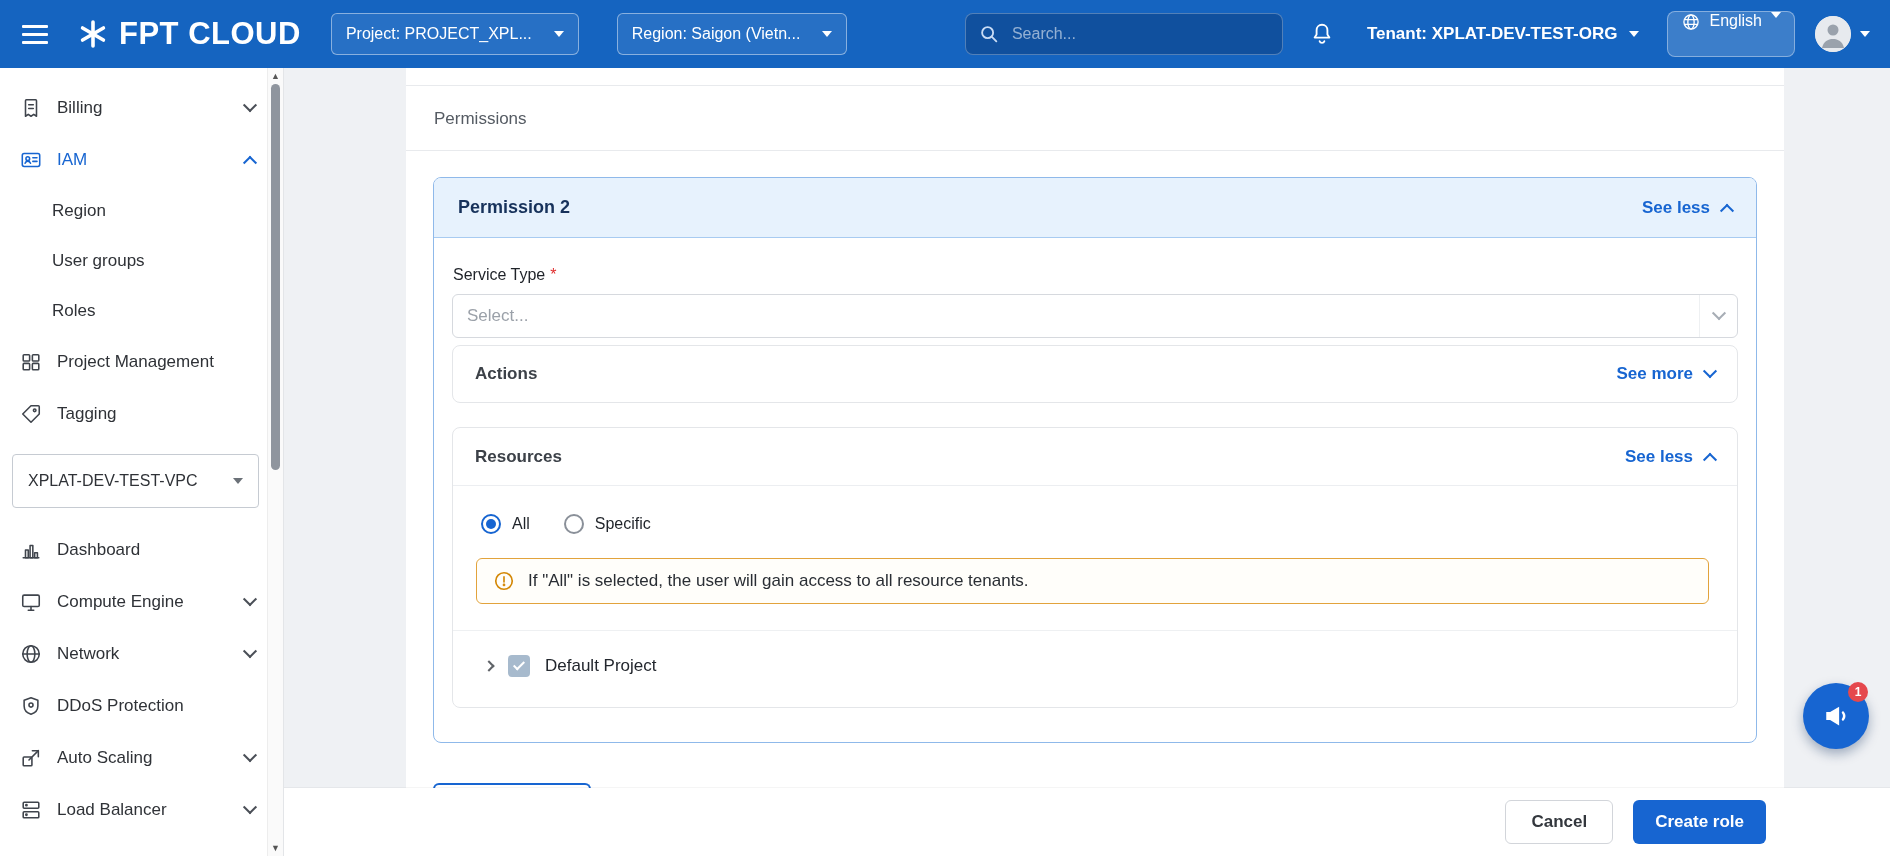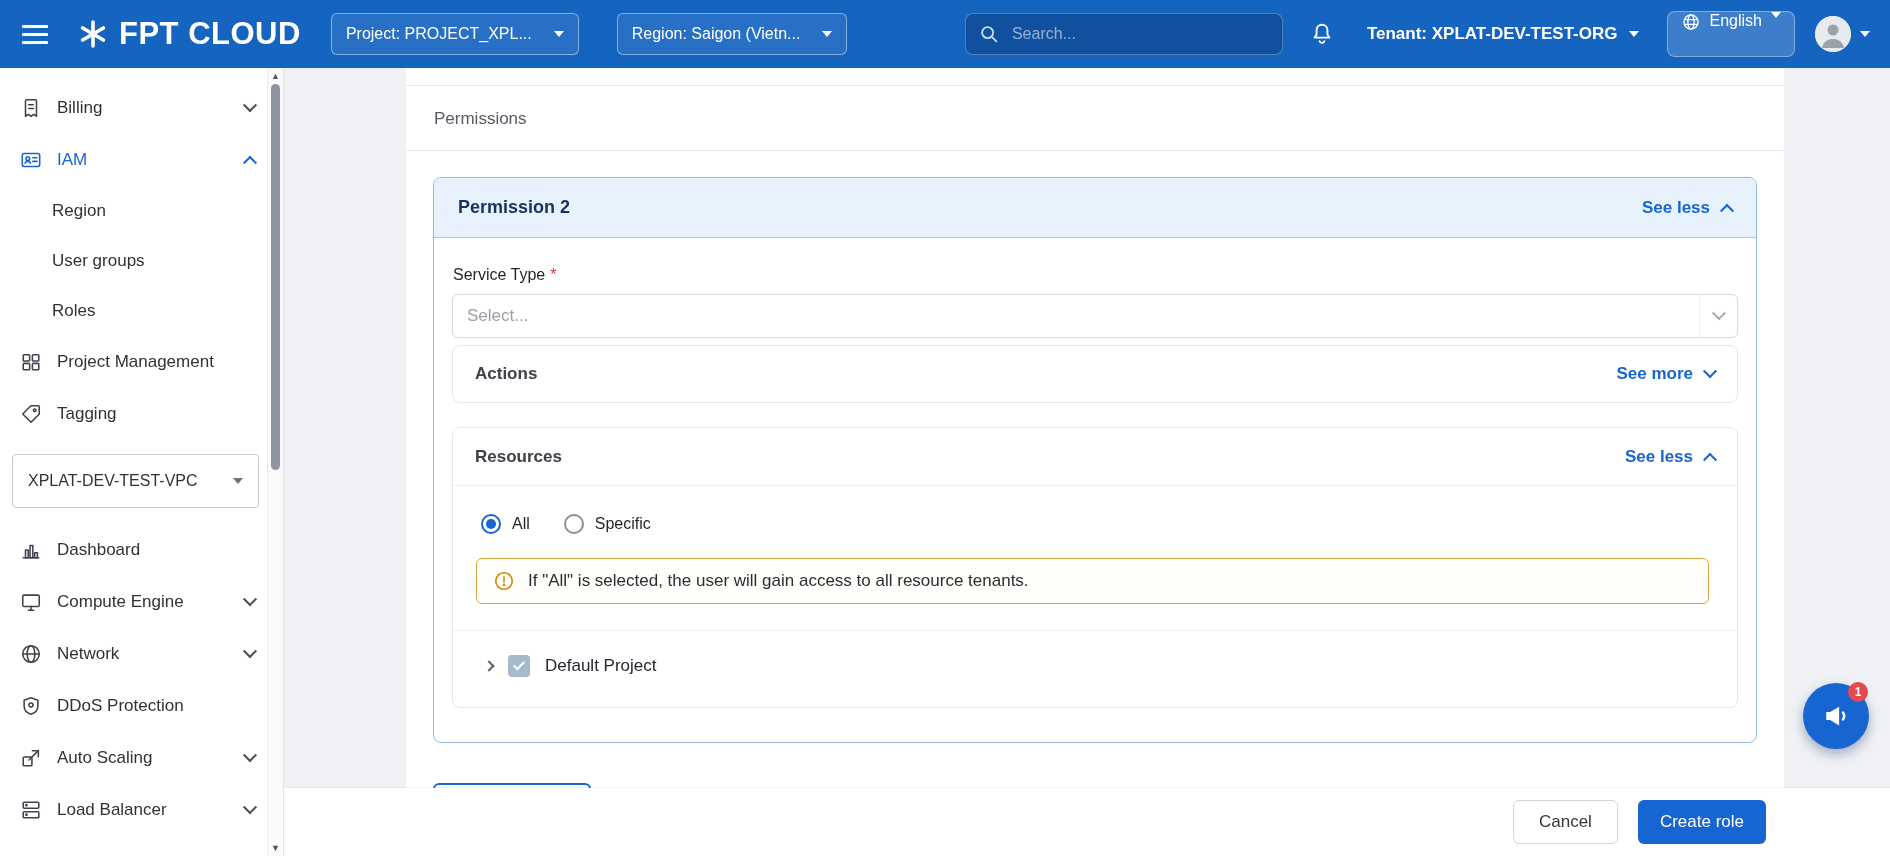--- a/index.html
+++ b/index.html
@@ -119,21 +119,21 @@
     transform:rotate(45deg); margin-top:-3px; }
   .tree-label { font-size:17px; color:#23272E; }
 
   .partial-btn { margin:40px 0 0 27px; width:158px; height:17px;
     border:2px solid #1765D1; border-bottom:none; border-radius:6px 6px 0 0; background:#fff; cursor:pointer; }
 
   
   .footer { position:fixed; left:284px; right:0; bottom:0; height:68px; background:#fff;
     display:flex; align-items:center; justify-content:flex-end; gap:20px; padding-right:124px;
     z-index:15; box-shadow:0 -1px 0 rgba(0,0,0,.04); }
-  .btn { height:44px; border-radius:6px; font-size:17px; font-family:inherit; cursor:pointer; }
+  .btn { height:44px; border-radius:6px; font-size:17px; font-family:inherit; cursor:pointer;font-weight:bold; }
   .btn.ghost { background:#fff; border:1px solid #D2D5DA; color:#33373D; padding:0 25px; }
   .btn.primary { background:#1765D1; border:none; color:#fff; padding:0 22px; }
 
   
   .fab { position:fixed; right:21px; bottom:107px; width:66px; height:66px; border-radius:50%;
     background:#1765D1; display:flex; align-items:center; justify-content:center;
     box-shadow:0 5px 12px rgba(10,40,90,.35); cursor:pointer; z-index:25; }
   .fab-badge { position:absolute; top:-1px; right:1px; min-width:20px; height:20px; border-radius:10px;
     background:#E5484D; color:#fff; font-size:12px; font-weight:bold;
     display:flex; align-items:center; justify-content:center; padding:0 4px; }

